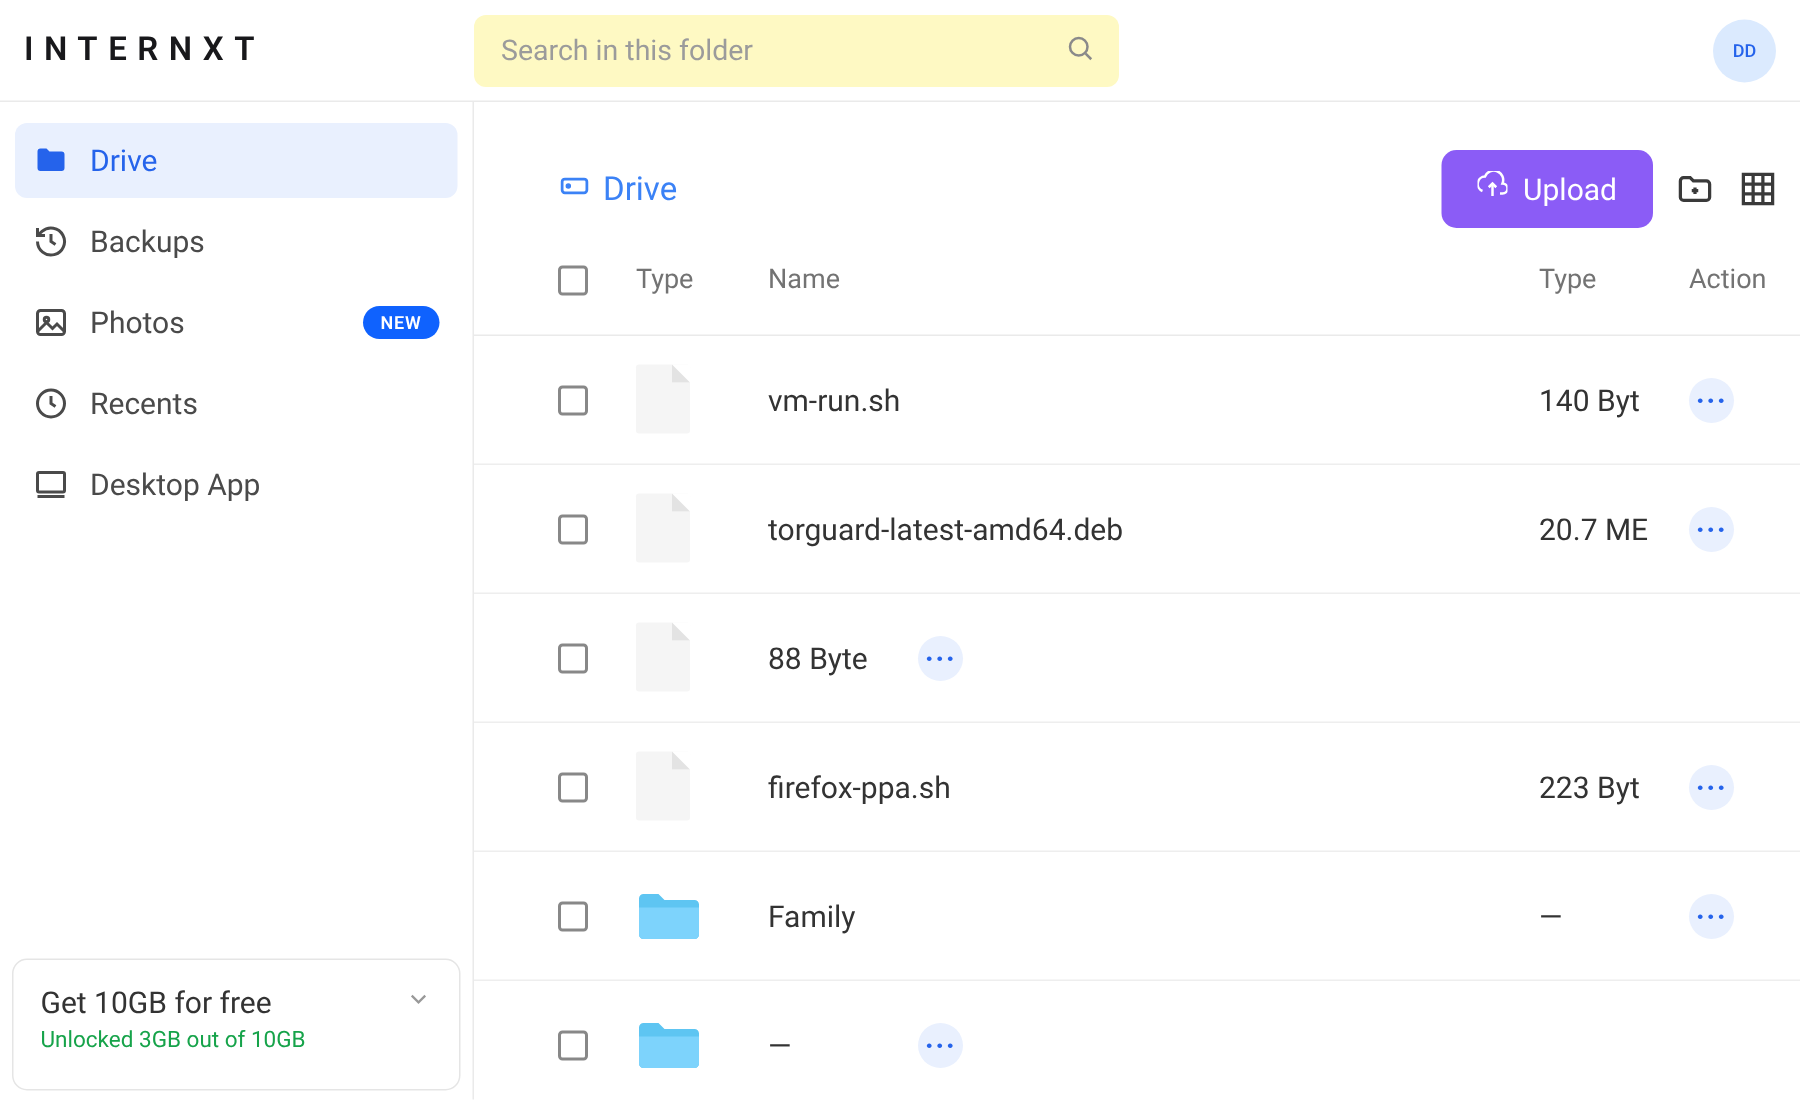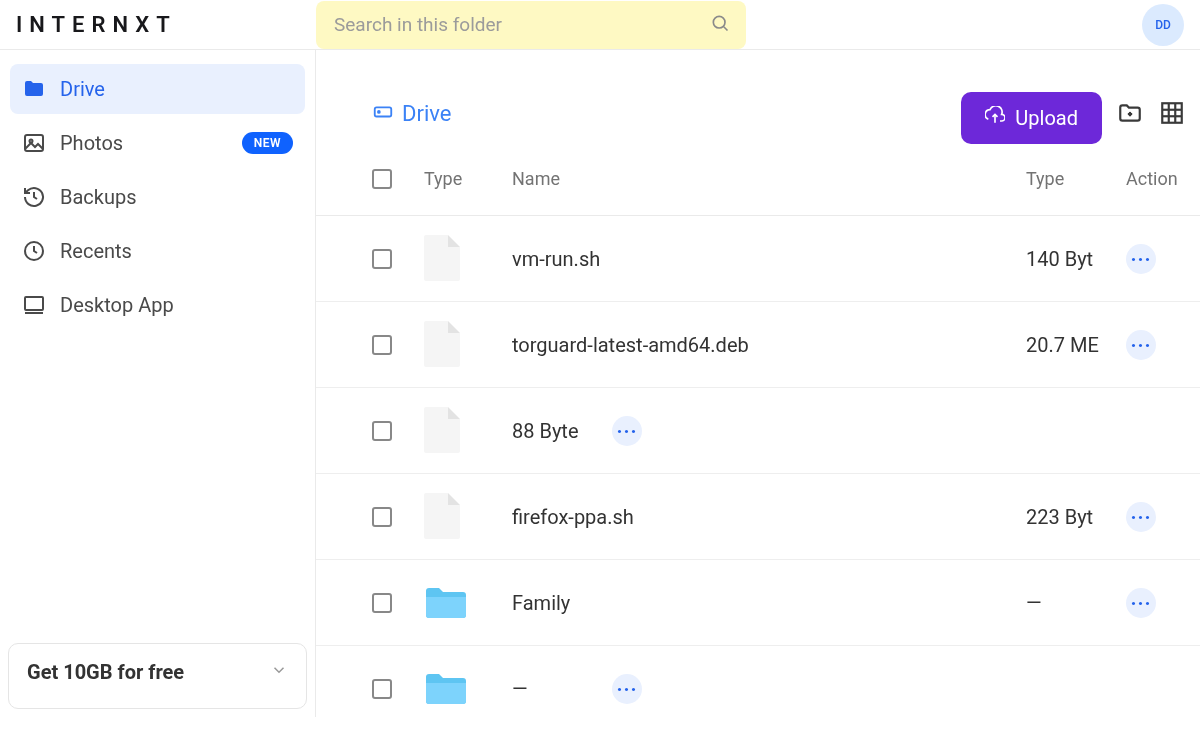--- a/index.html
+++ b/index.html
@@ -11,21 +11,21 @@
     body {
       background: #fff;
       width: 1200px;
       height: 733px;
       overflow: hidden;
       color: #3a3a3a;
     }
     .header {
       display: flex;
       align-items: center;
-      height: 50px;
+      height: 68px;
       padding: 0 16px;
       border-bottom: 1px solid #eaeaea;
     }
     .logo {
       font-size: 22px;
       font-weight: 600;
       letter-spacing: 7px;
       color: #18181B;
       width: 300px;
       padding-left: 0;
@@ -135,21 +135,21 @@
       border: 1px solid #e5e5e5;
       border-radius: 10px;
       margin: 8px;
       padding: 16px 18px 24px;
       display: flex;
       flex-direction: column;
       gap: 4px;
     }
     .promo-title {
       font-size: 20px;
-      font-weight: 700;
+      font-weight: 400;
       color: #333;
       display: flex;
       justify-content: space-between;
       align-items: center;
     }
     .promo-sub {
       font-size: 15px;
       color: #16a34a;
     }
     .main {
@@ -168,29 +168,28 @@
       align-items: center;
       gap: 8px;
       color: #3b82f6;
       font-size: 22px;
     }
     .spacer { flex: 1; }
     .upload-btn {
       display: flex;
       align-items: center;
       gap: 10px;
-      background: #6d28d9;
+      background: #8b5cf6;
       color: #fff;
       border: none;
       border-radius: 10px;
       height: 52px;
       padding: 0 24px;
       font-size: 20px;
       cursor: pointer;
-      margin-top: 10px;
     }
     .icon-btn {
       width: 28px;
       height: 28px;
       display: flex;
       align-items: center;
       justify-content: center;
       color: #3a3a3a;
       cursor: pointer;
     }
@@ -297,38 +296,38 @@
           <span class="icon">
             <svg width="24" height="24" viewBox="0 0 24 24" fill="currentColor">
               <path d="M3 6a2 2 0 0 1 2-2h4l2 2h8a2 2 0 0 1 2 2v9a2 2 0 0 1-2 2H5a2 2 0 0 1-2-2z"></path>
             </svg>
           </span>
     <span class="nav-label">Drive</span>
     </div>
         <div class="nav-item">
           <span class="icon">
             <svg width="24" height="24" viewBox="0 0 24 24" fill="none" stroke="currentColor" stroke-width="2">
+              <path d="M3 12a9 9 0 1 0 3-6.7L3 8"></path>
+              <polyline points="3 3 3 8 8 8"></polyline>
+              <polyline points="12 7 12 12 15 14"></polyline>
+            </svg>
+          </span>
+    <span class="nav-label">Backups</span>
+    </div>
+        <div class="nav-item">
+          <span class="icon">
+            <svg width="24" height="24" viewBox="0 0 24 24" fill="none" stroke="currentColor" stroke-width="2">
               <rect x="3" y="4" width="18" height="16" rx="2"></rect>
               <circle cx="9" cy="10" r="1.5"></circle>
               <path d="M3 18l6-6 4 4 3-3 5 5"></path>
             </svg>
           </span>
     <span class="nav-label">Photos</span>
     <span class="badge">NEW</span>
         </div>
-        <div class="nav-item">
-          <span class="icon">
-            <svg width="24" height="24" viewBox="0 0 24 24" fill="none" stroke="currentColor" stroke-width="2">
-              <path d="M3 12a9 9 0 1 0 3-6.7L3 8"></path>
-              <polyline points="3 3 3 8 8 8"></polyline>
-              <polyline points="12 7 12 12 15 14"></polyline>
-            </svg>
-          </span>
-    <span class="nav-label">Backups</span>
-    </div>
         <div class="nav-item">
           <span class="icon">
             <svg width="24" height="24" viewBox="0 0 24 24" fill="none" stroke="currentColor" stroke-width="2">
               <circle cx="12" cy="12" r="9"></circle>
               <polyline points="12 7 12 12 15 14"></polyline>
             </svg>
           </span>
     <span class="nav-label">Recents</span>
     </div>
         <div class="nav-item">
@@ -343,20 +342,21 @@
       </div>
     <div class="promo">
       <div class="promo-title">
         <span>Get 10GB for free</span>
         <span class="chevron">
           <svg width="18" height="18" viewBox="0 0 24 24" fill="none" stroke="currentColor" stroke-width="2">
               <polyline points="6 9 12 15 18 9"></polyline>
             </svg>
         </span>
       </div>
+      <div class="promo-sub">Unlocked 3GB out of 10GB</div>
     </div>
   </div>
 
   <div class="main">
     <div class="toolbar">
       <div class="breadcrumb">
         <span>
           <svg width="22" height="22" viewBox="0 0 24 24" fill="none" stroke="currentColor" stroke-width="2">
               <rect x="3" y="8" width="18" height="10" rx="2"></rect>
               <circle cx="7.5" cy="13" r="1" fill="currentColor"></circle>

